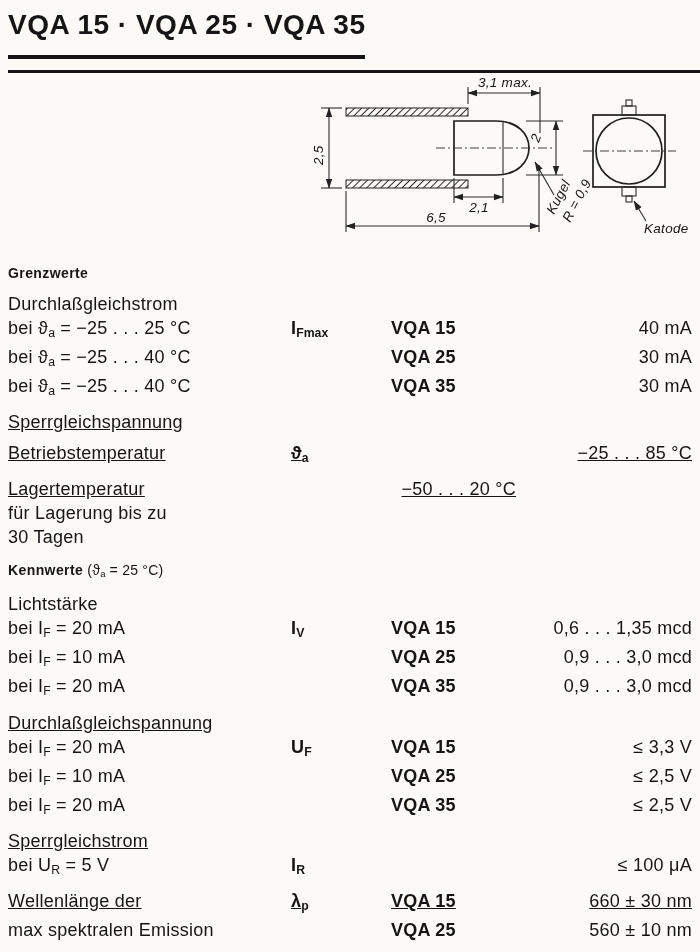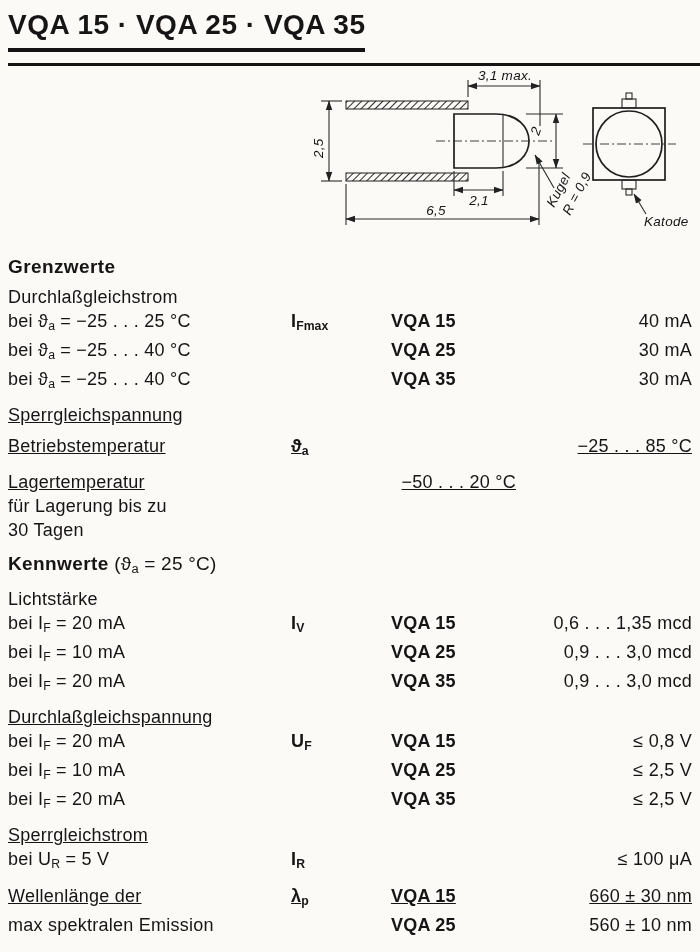--- a/index.html
+++ b/index.html
@@ -6,31 +6,31 @@
   body{
     width:700px;height:952px;overflow:hidden;
     background:#fbfaf7;color:#151515;
     font-family:"Liberation Sans",sans-serif;
     -webkit-font-smoothing:antialiased;
   }
   .page{width:700px;height:952px;position:relative;}
   .header{padding:10px 8px 0 8px;}
   .title{
     display:inline-block;font-size:28px;font-weight:700;letter-spacing:.5px;
-    padding-bottom:7px;border-bottom:4px solid #141414;line-height:1.1;
+    padding-bottom:14px;border-bottom:4px solid #141414;line-height:1.1;
   }
   .full-rule{height:3px;background:#141414;margin:11px 0 0 8px;}
   .drawing-wrap{position:relative;height:186px;text-decoration:underline;}
   .drawing-wrap svg{position:absolute;left:288px;top:2px;}
   .dwg-line{stroke:#2a2a2a;stroke-width:1.1;fill:none;}
   .dwg-outline{stroke:#1e1e1e;stroke-width:1.7;fill:none;}
   .cl{stroke:#2a2a2a;stroke-width:.9;stroke-dasharray:9 3 2 3;fill:none;}
   .dim{font:italic 13.5px "Liberation Sans",sans-serif;fill:#151515;letter-spacing:.3px;}
   .sections{padding:2px 8px 0 8px;font-size:18px;line-height:24px;letter-spacing:.25px;}
-  .sec-heading{font-size:19px;line-height:25px;margin:9px 0 6px 0;}
+  .sec-heading{font-size:14px;line-height:25px;margin:9px 0 6px 0;}
   .sec-heading:first-child{margin-top:0;}
   .sec-heading b{font-weight:700;letter-spacing:.4px;}
   .row{display:grid;grid-template-columns:283px 100px 125px 1fr;align-items:baseline;}
   .row.gap{margin-top:7px;text-decoration:underline;}
   .c-sym,.c-type{font-weight:700;}
   .c-value{text-align:right;white-space:nowrap;}
   sub{font-size:.68em;vertical-align:-.25em;letter-spacing:0;}
 </style>
 </head>
 <body>
@@ -190,21 +190,21 @@
       <div class="row gap">
         <div class="c-label"><span>Durchlaßgleichspannung</span></div>
         <div class="c-sym"></div>
         <div class="c-type"></div>
         <div class="c-value"></div>
       </div>
       <div class="row">
         <div class="c-label"><span>bei </span><span>I</span><sub>F</sub><span> = 20 mA</span></div>
         <div class="c-sym"><span>U</span><sub>F</sub></div>
         <div class="c-type">VQA 15</div>
-        <div class="c-value">≤ 0,8 V</div>
+        <div class="c-value">≤ 3,3 V</div>
       </div>
       <div class="row">
         <div class="c-label"><span>bei </span><span>I</span><sub>F</sub><span> = 10 mA</span></div>
         <div class="c-sym"></div>
         <div class="c-type">VQA 25</div>
         <div class="c-value">≤ 2,5 V</div>
       </div>
       <div class="row">
         <div class="c-label"><span>bei </span><span>I</span><sub>F</sub><span> = 20 mA</span></div>
         <div class="c-sym"></div>

